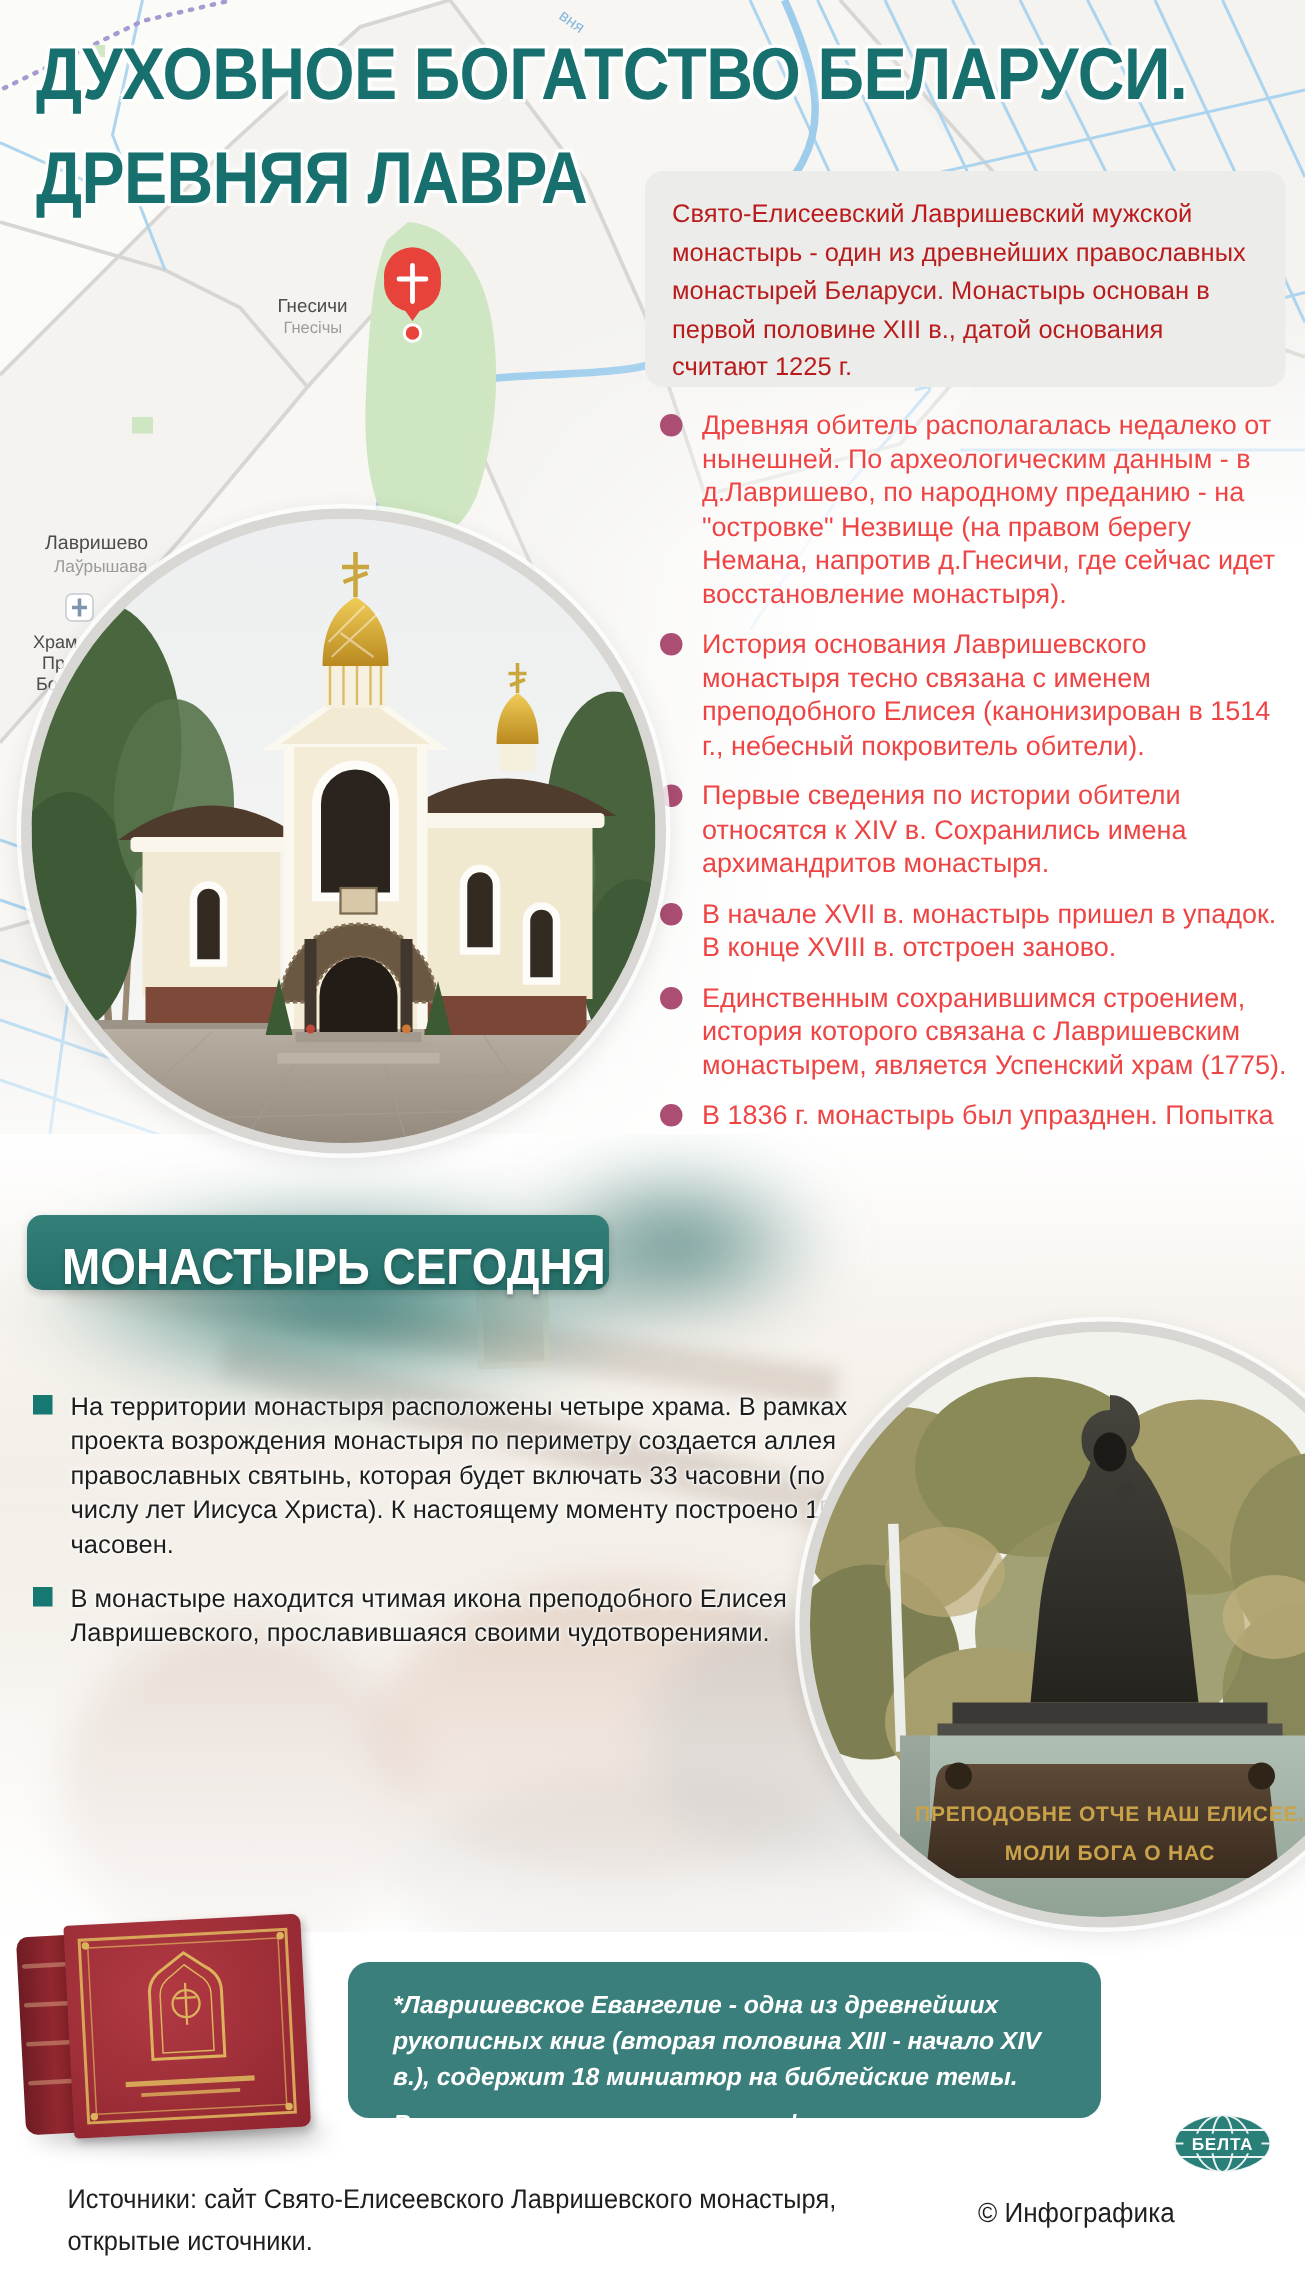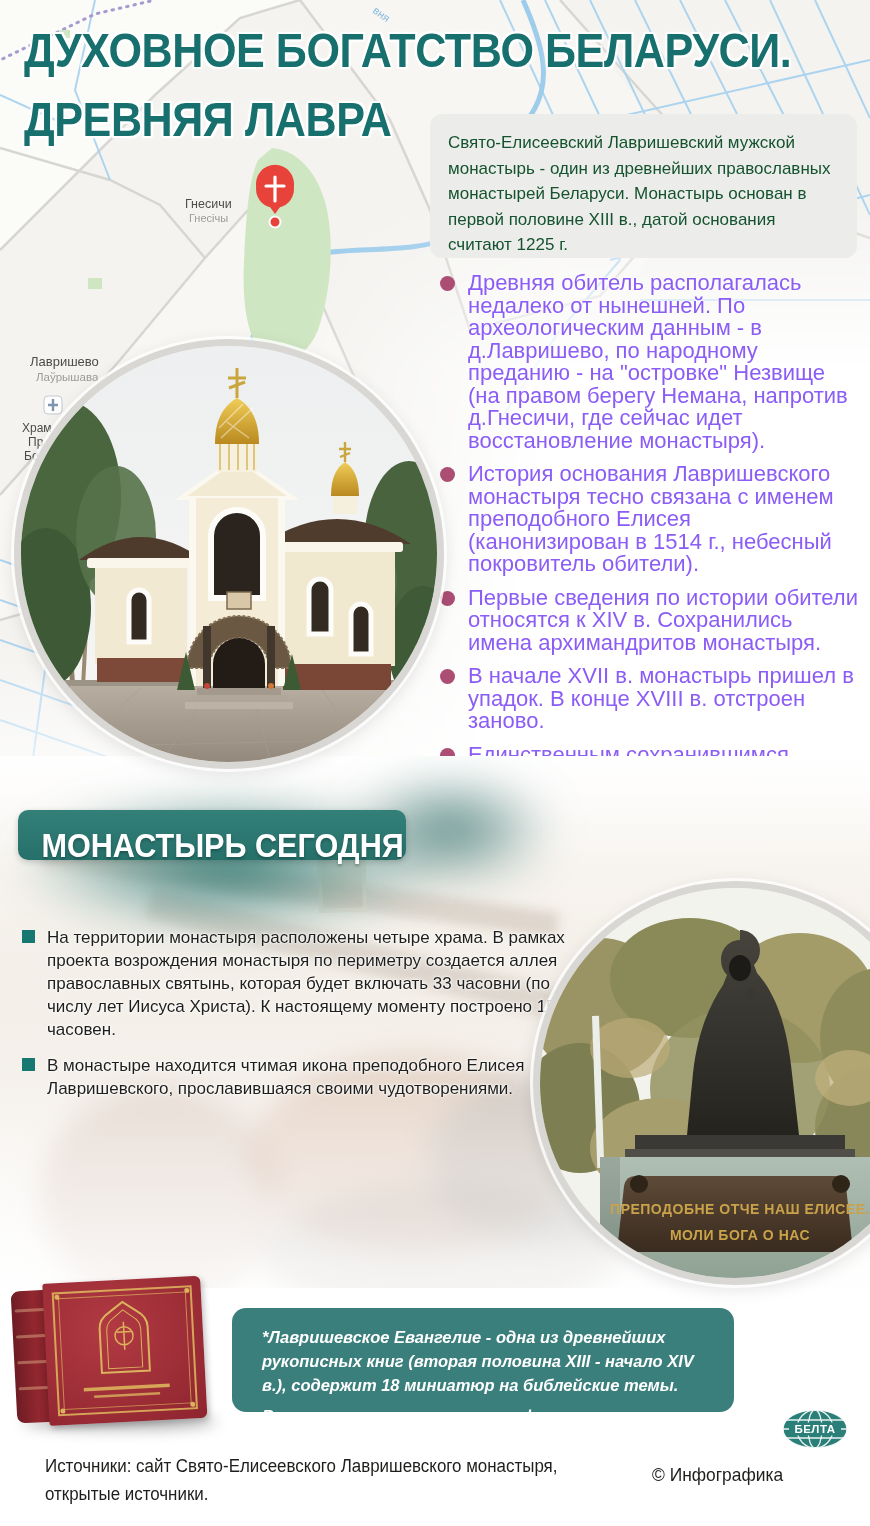--- a/index.html
+++ b/index.html
@@ -16,27 +16,27 @@
 
   
   .title{position:absolute;left:24px;top:16px;font-weight:800;font-size:49px;line-height:69px;
     color:#17706D;letter-spacing:-.5px;transform:scaleX(.88);transform-origin:left top;white-space:nowrap;
     text-shadow:2px 0 #fff,-2px 0 #fff,0 2px #fff,0 -2px #fff,2px 2px #fff,-2px -2px #fff,
                 2px -2px #fff,-2px 2px #fff,0 0 7px #fff;}
 
   
   .intro-box{position:absolute;left:430px;top:114px;width:427px;height:144px;background:#ECECEA;
     border-radius:12px;box-sizing:border-box;padding:16px 18px;}
-  .intro-box p{margin:0;font-size:17px;line-height:25.5px;color:#14532d;}
+  .intro-box p{margin:0;font-size:17px;line-height:25.5px;color:#b91c1c;}
 
   
   .hist-list{position:absolute;left:440px;top:272px;width:418px;}
   .h-item{display:flex;margin-bottom:11px;}
   .h-item .dot{flex:0 0 15px;width:15px;height:15px;border-radius:50%;background:#AC4E74;margin:4px 13px 0 0;}
-  .h-item p{margin:0;font-size:22px;line-height:22.5px;color:#8b5cf6;text-shadow:0 0 4px #fff,0 0 2px #fff;}
+  .h-item p{margin:0;font-size:18px;line-height:22.5px;color:#ef4444;text-shadow:0 0 4px #fff,0 0 2px #fff;}
 
   
   .photo-circle{position:absolute;border-radius:50%;overflow:hidden;border:7px solid #d8d7d4;
     box-shadow:0 0 0 3px rgba(255,255,255,.8),0 4px 18px rgba(0,0,0,.12);background:#eee;}
   .church-circle{left:14px;top:339px;width:416px;height:416px;}
   .statue-circle{left:533px;top:881px;width:390px;height:390px;}
   .photo-circle svg{display:block;}
 
   
   .band{position:absolute;left:0;top:756px;width:870px;height:532px;overflow:hidden;}

